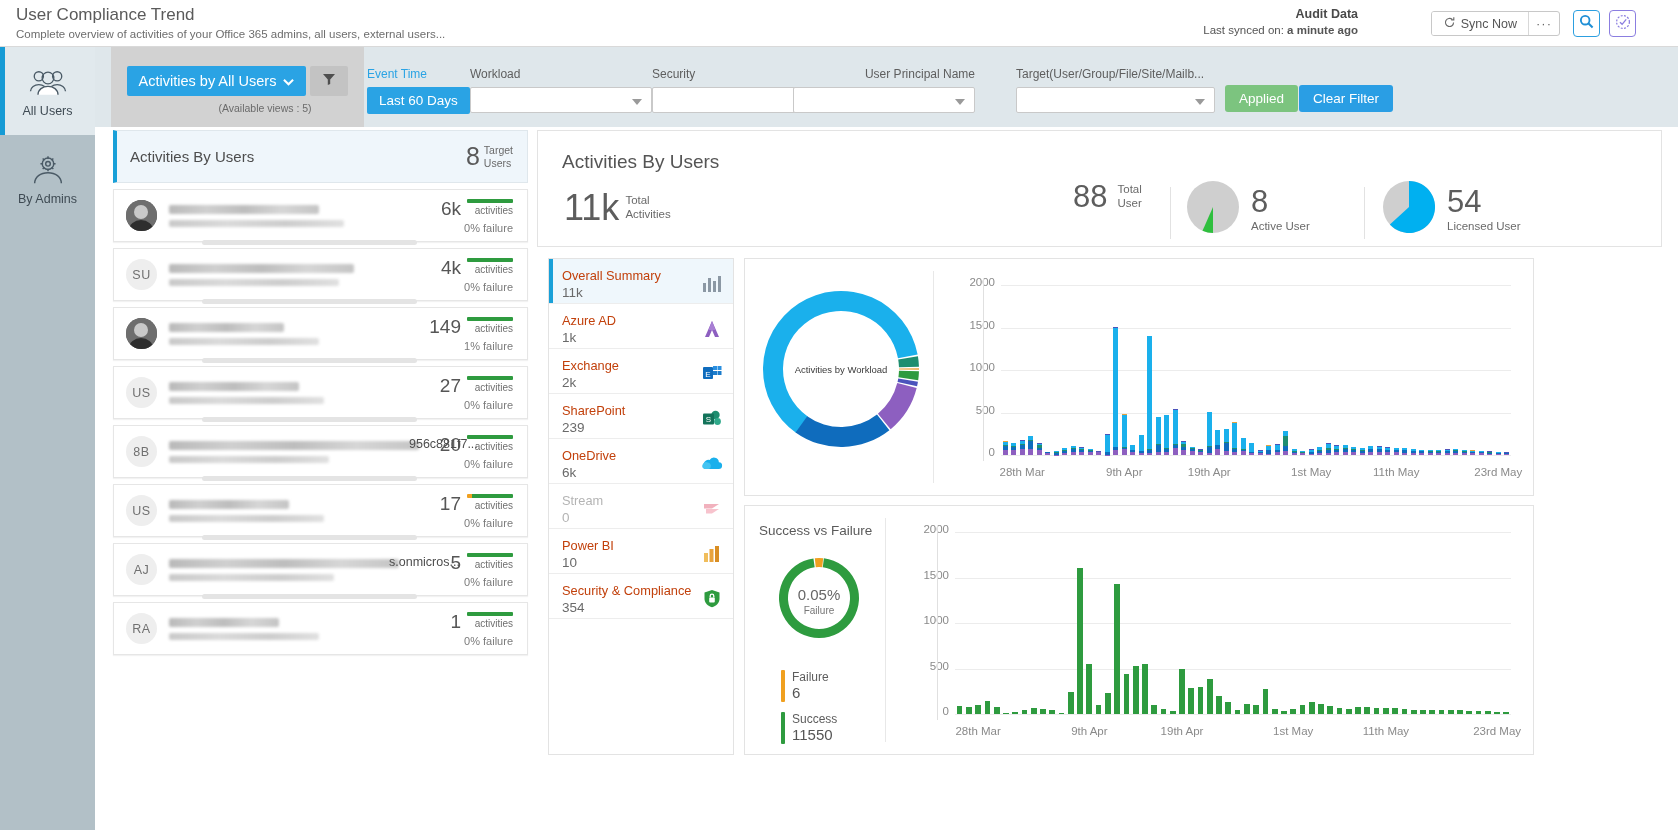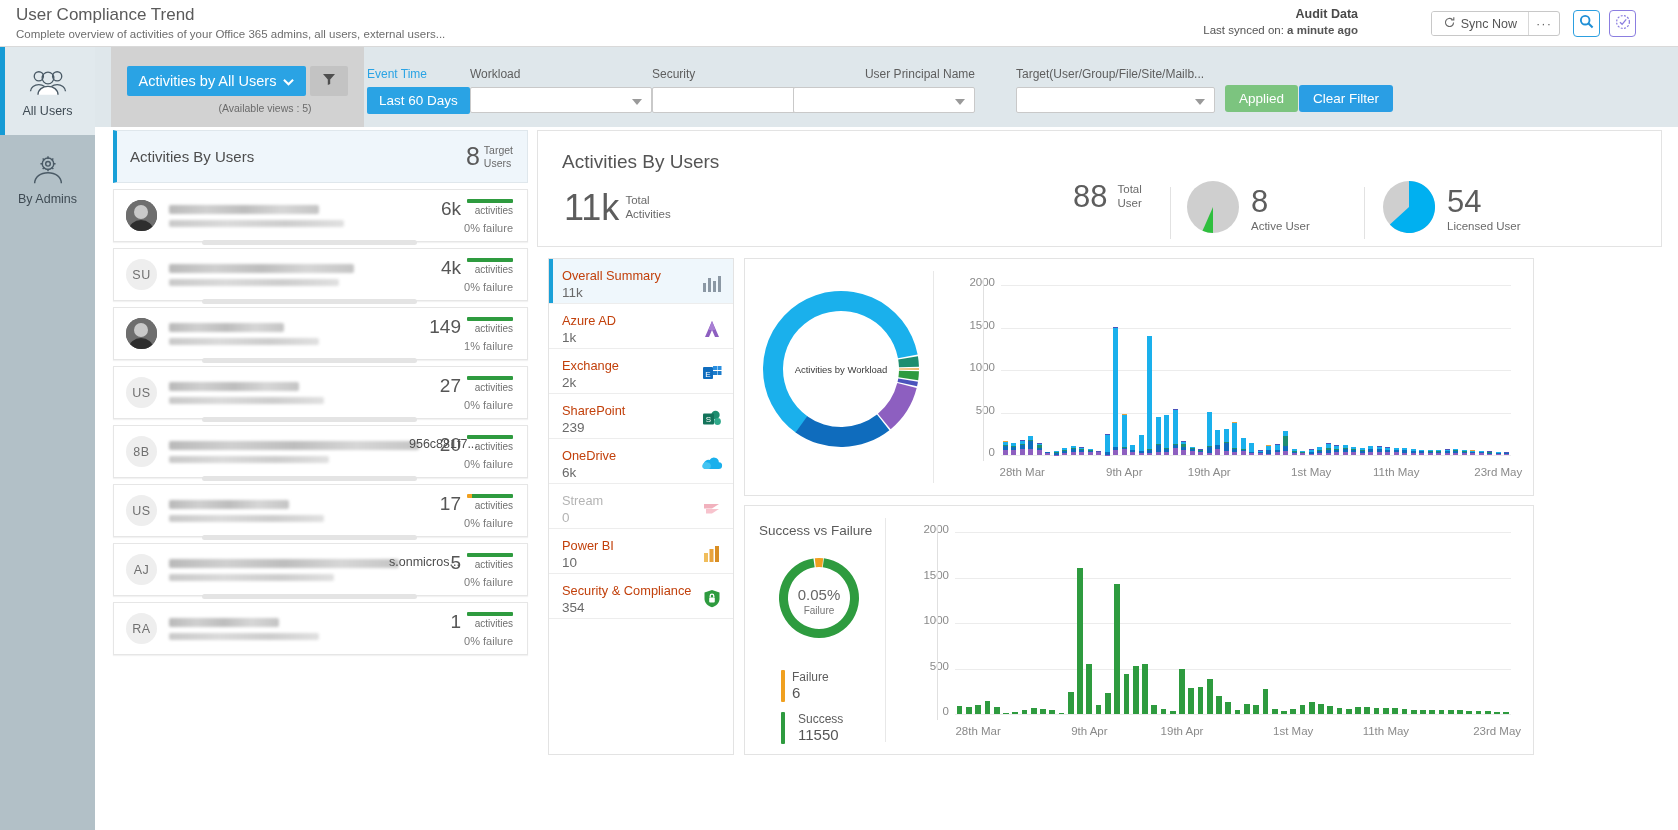--- a/index.html
+++ b/index.html
@@ -1199,21 +1199,21 @@
         <text x="52" y="54" text-anchor="middle" font-size="15" fill="#666" font-family="Liberation Sans">0.05%</text>
         <text x="52" y="68" text-anchor="middle" font-size="10" fill="#777" font-family="Liberation Sans">Failure</text>
       </svg><div style="margin-top:16px;">
         <div style="display:flex;gap:7px;margin:0 0 10px 14px;">
           <div style="width:4px;height:32px;background:#f0a020;border-radius:1px;"></div>
           <div>
             <div style="font-size:12px;color:#5d5d5d;">Failure</div>
             <div style="font-size:15px;color:#555;">6</div>
           </div>
         </div>
-        <div style="display:flex;gap:13px;margin:0 0 10px 14px;">
+        <div style="display:flex;gap:7px;margin:0 0 10px 14px;">
           <div style="width:4px;height:32px;background:#2e9b3f;border-radius:1px;"></div>
           <div>
             <div style="font-size:12px;color:#5d5d5d;">Success</div>
             <div style="font-size:15px;color:#555;">11550</div>
           </div>
         </div>
       </div></div>
   <div id="bars-sf-host" style="position:absolute;left:150px;top:8px;right:8px;bottom:6px;">
       <div class="grid-line" style="left:60px;top:200px;width:556px;"></div>
       <div class="axis-lbl" style="left:18px;top:191px;width:36px;text-align:right;">0</div>

